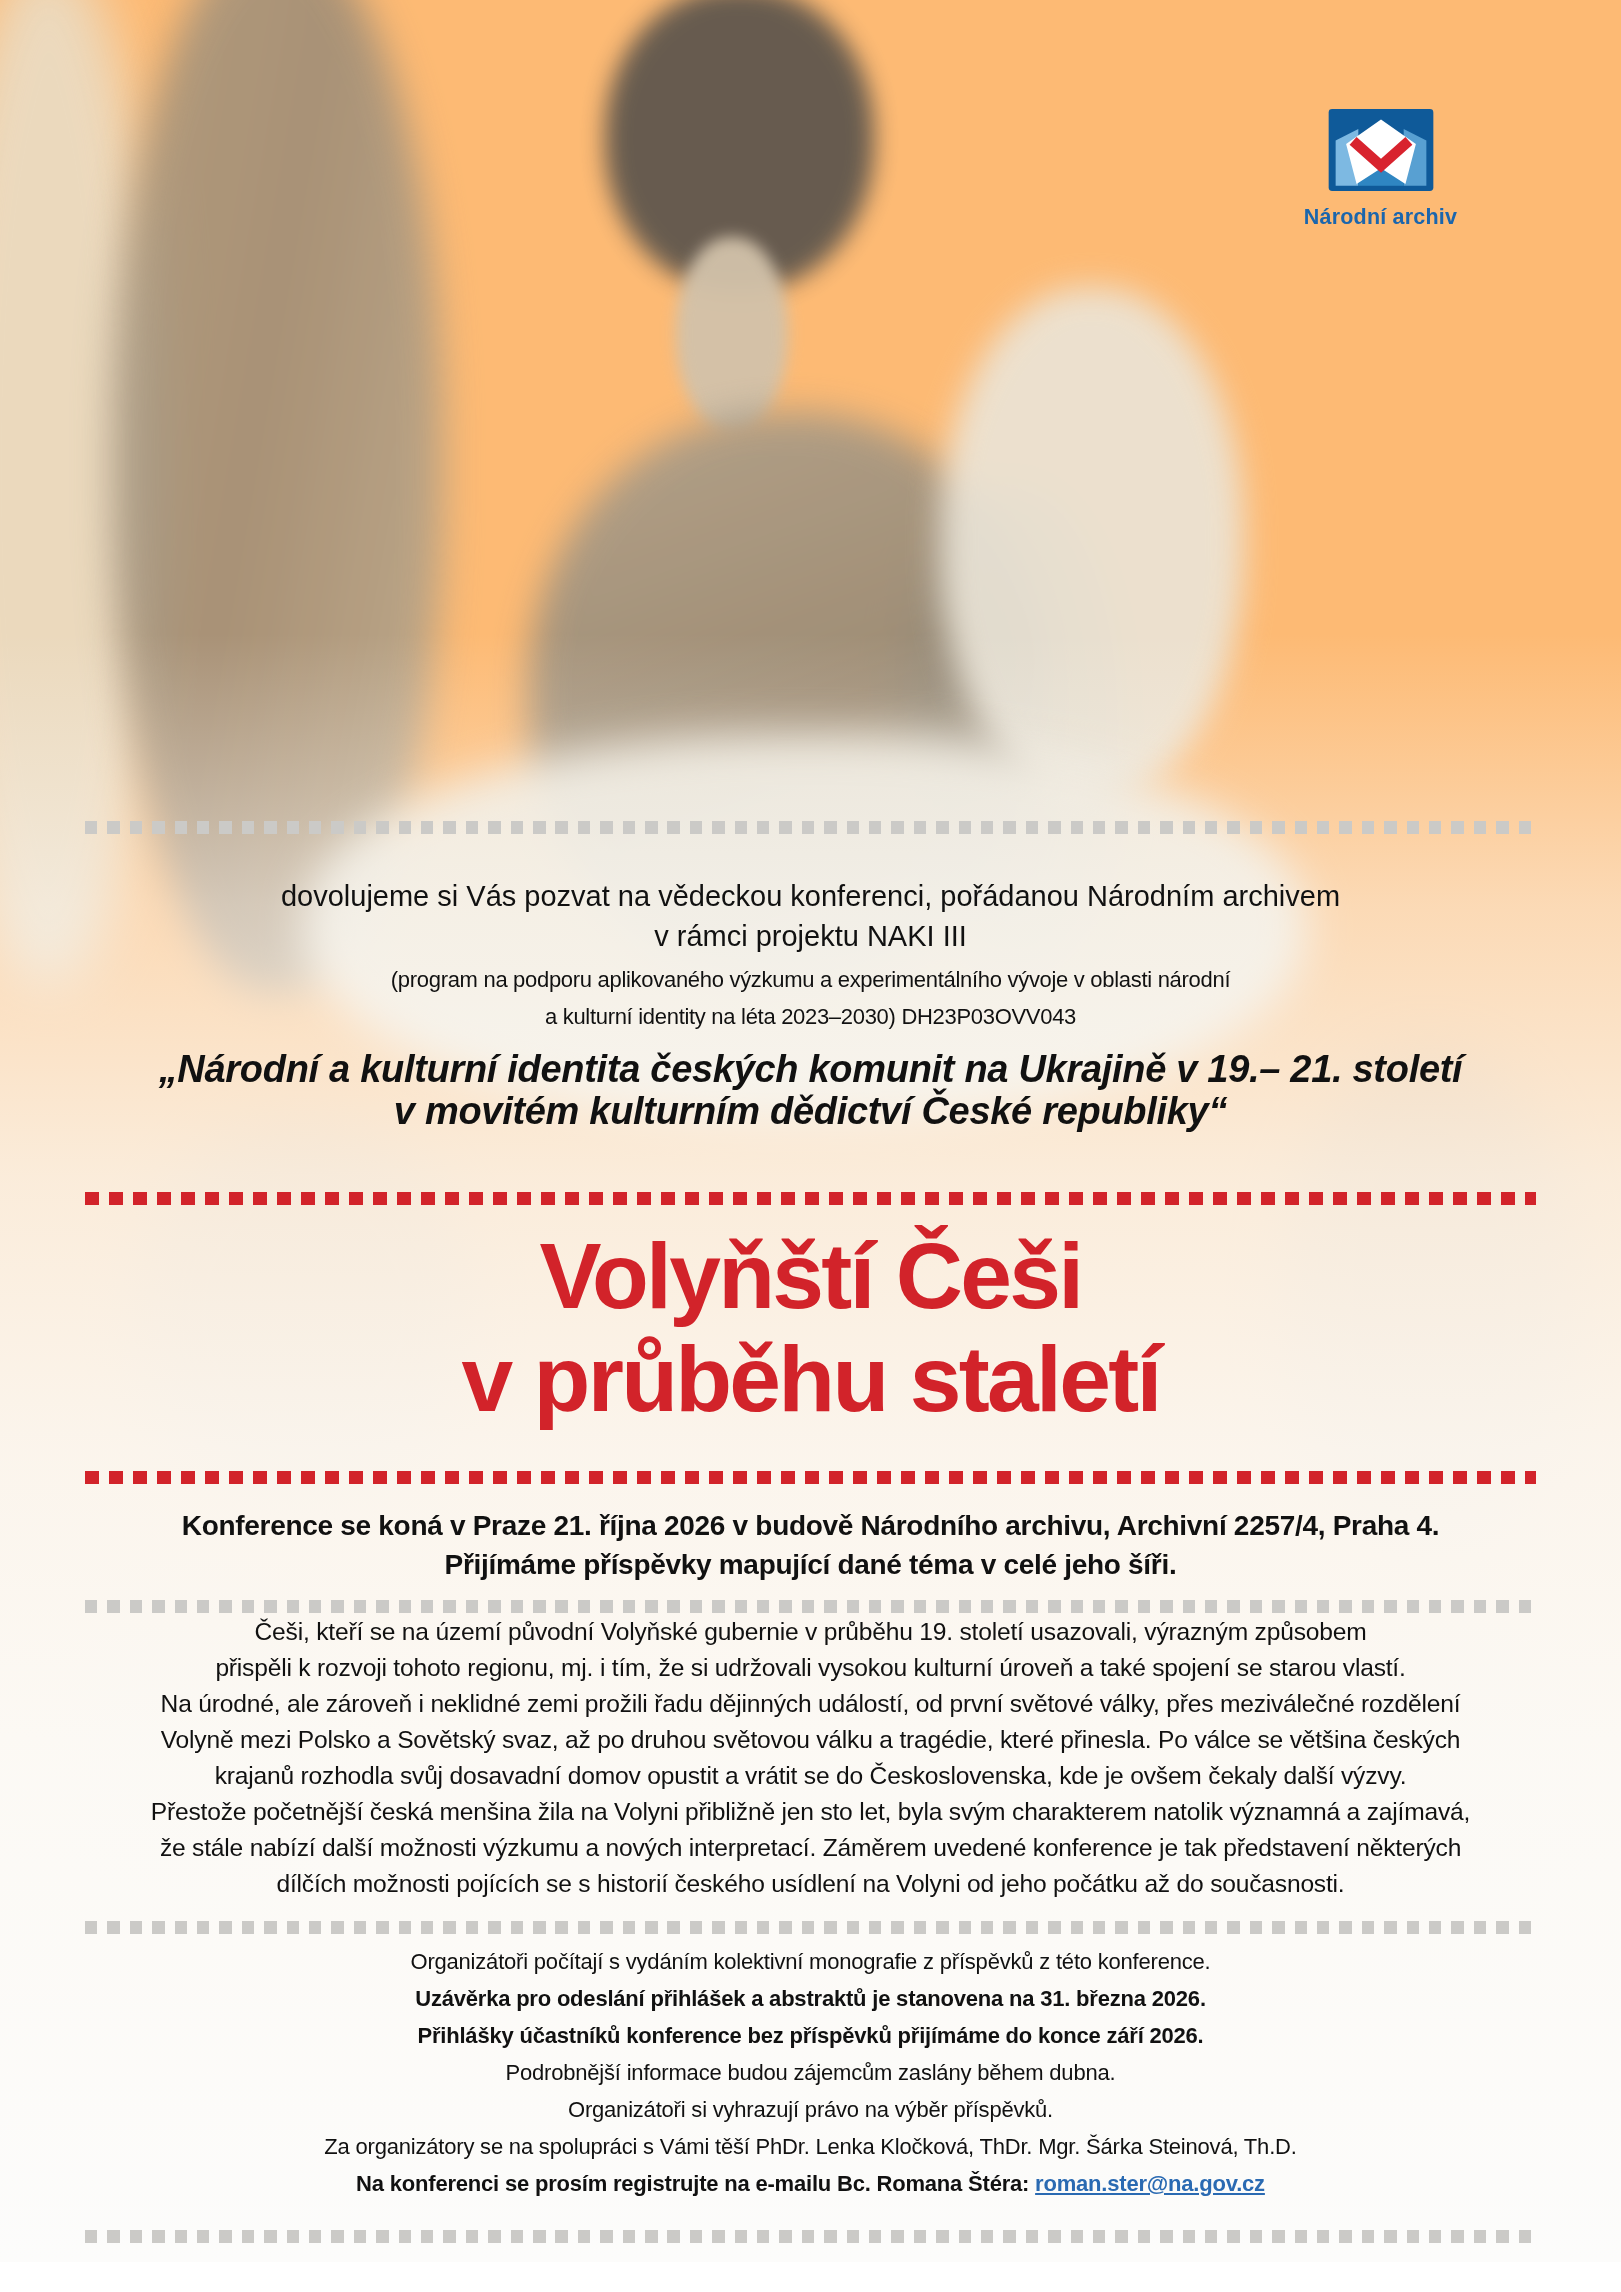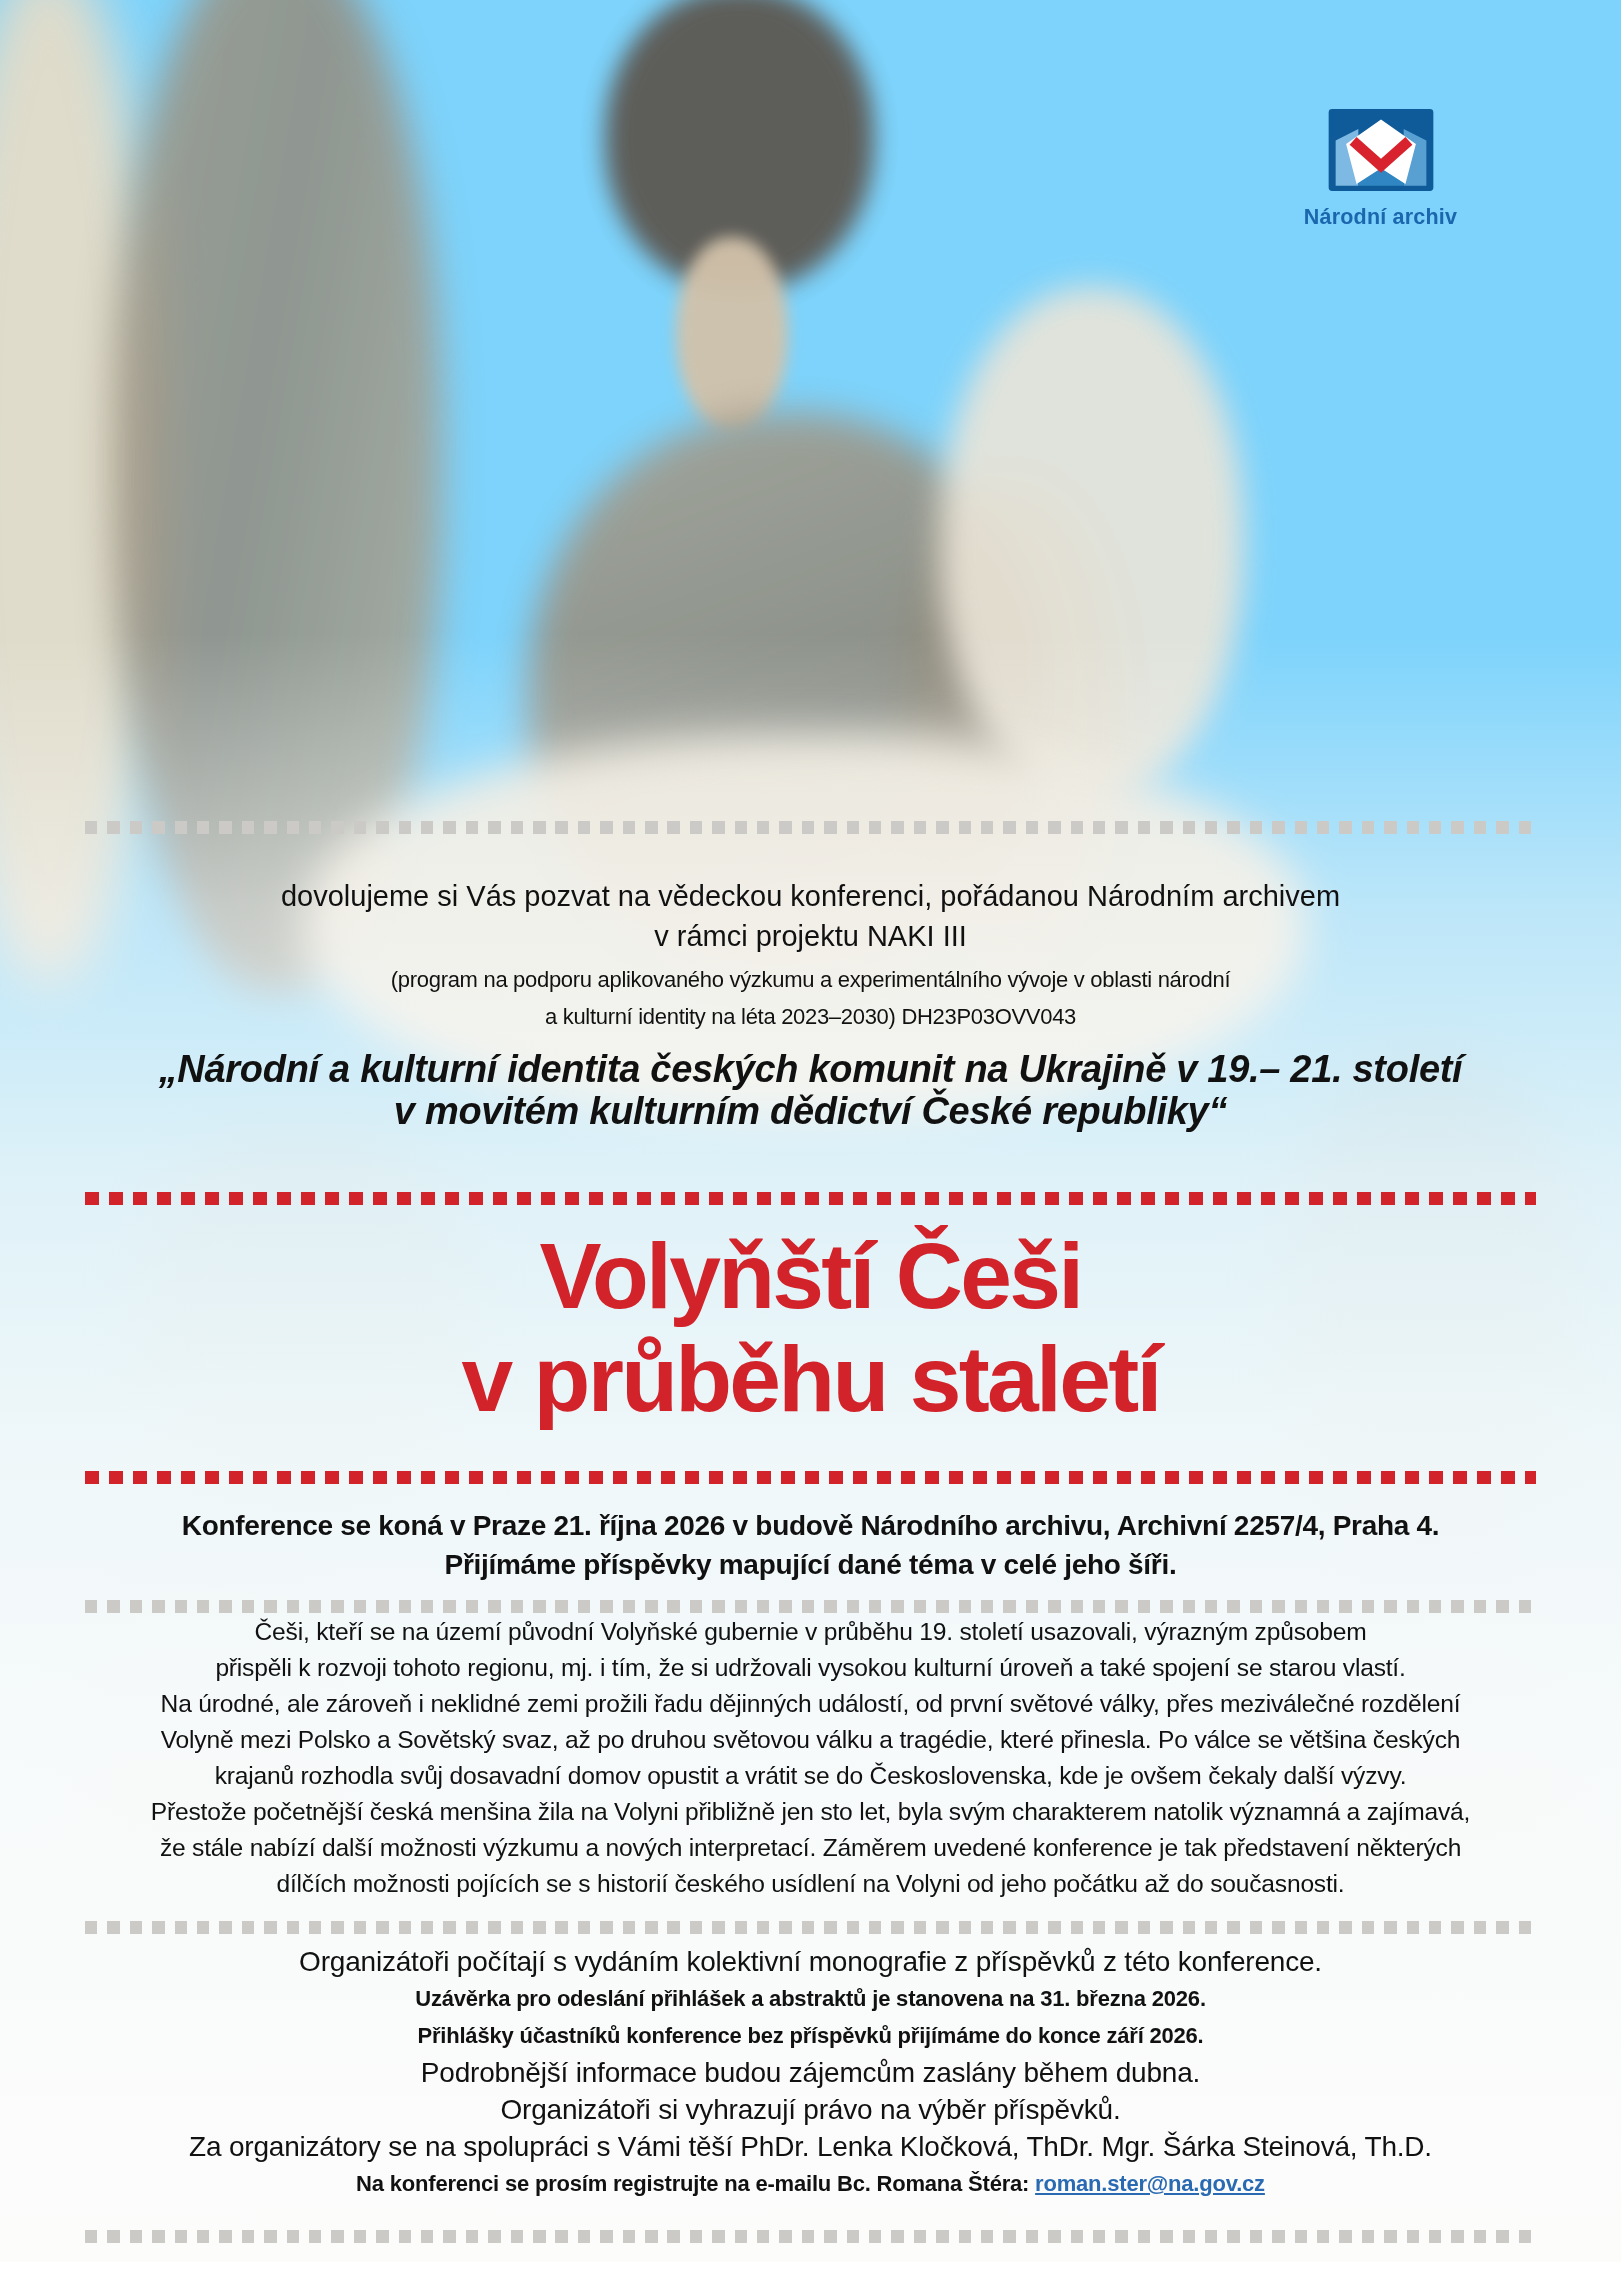--- a/index.html
+++ b/index.html
@@ -3,21 +3,21 @@
 <meta charset="utf-8">
 <style>
   html,body { margin:0; padding:0; background:#ffffff; }
   .poster {
     position:relative;
     width:1621px; height:2262px;
     margin:0 auto;
     overflow:hidden;
     font-family:"Liberation Sans", sans-serif;
     color:#111;
-    background:#7dd3fc;
+    background:#fdba74;
   }
 
   
   .photo {
     position:absolute; inset:0; overflow:hidden;
     background:linear-gradient(180deg,
       #cbc2b4 0%, #c1b9ad 14%, #bcb5aa 28%, #c8c2b8 40%,
       #ddd8d0 52%, #eeecе7 64%, #f5f4f1 76%, #fbfbf9 100%);
   }
   .ph { position:absolute; border-radius:48%; }
@@ -58,21 +58,21 @@
   .invite-sub.first { margin-top:5.4px; }
   .project-line { font-size:38px; font-weight:bold; font-style:italic; line-height:42px; letter-spacing:-0.3px; }
   .project-line.first { margin-top:12.5px; }
 
   .big-title { color:#d2232a; font-weight:bold; font-size:93px; line-height:103px; letter-spacing:-2.7px; }
 
   .venue-line { font-size:28px; font-weight:bold; line-height:39px; letter-spacing:-0.3px; }
 
   .about-line { font-size:24.6px; line-height:36px; letter-spacing:-0.2px; white-space:nowrap; }
 
-  .info-line { font-size:28px; line-height:37px; letter-spacing:-0.2px; white-space:nowrap; }
+  .info-line { font-size:22px; line-height:37px; letter-spacing:-0.2px; white-space:nowrap; }
   .info-line.bold { font-weight:bold; font-size:22px; }
   .email-link { color:#2a6ab2; font-weight:bold; text-decoration:underline;text-align:right; }
 </style>
 </head>
 <body>
 
 <div class="poster">
 
   <div class="photo">
     <div class="ph ph-leftedge"></div>

